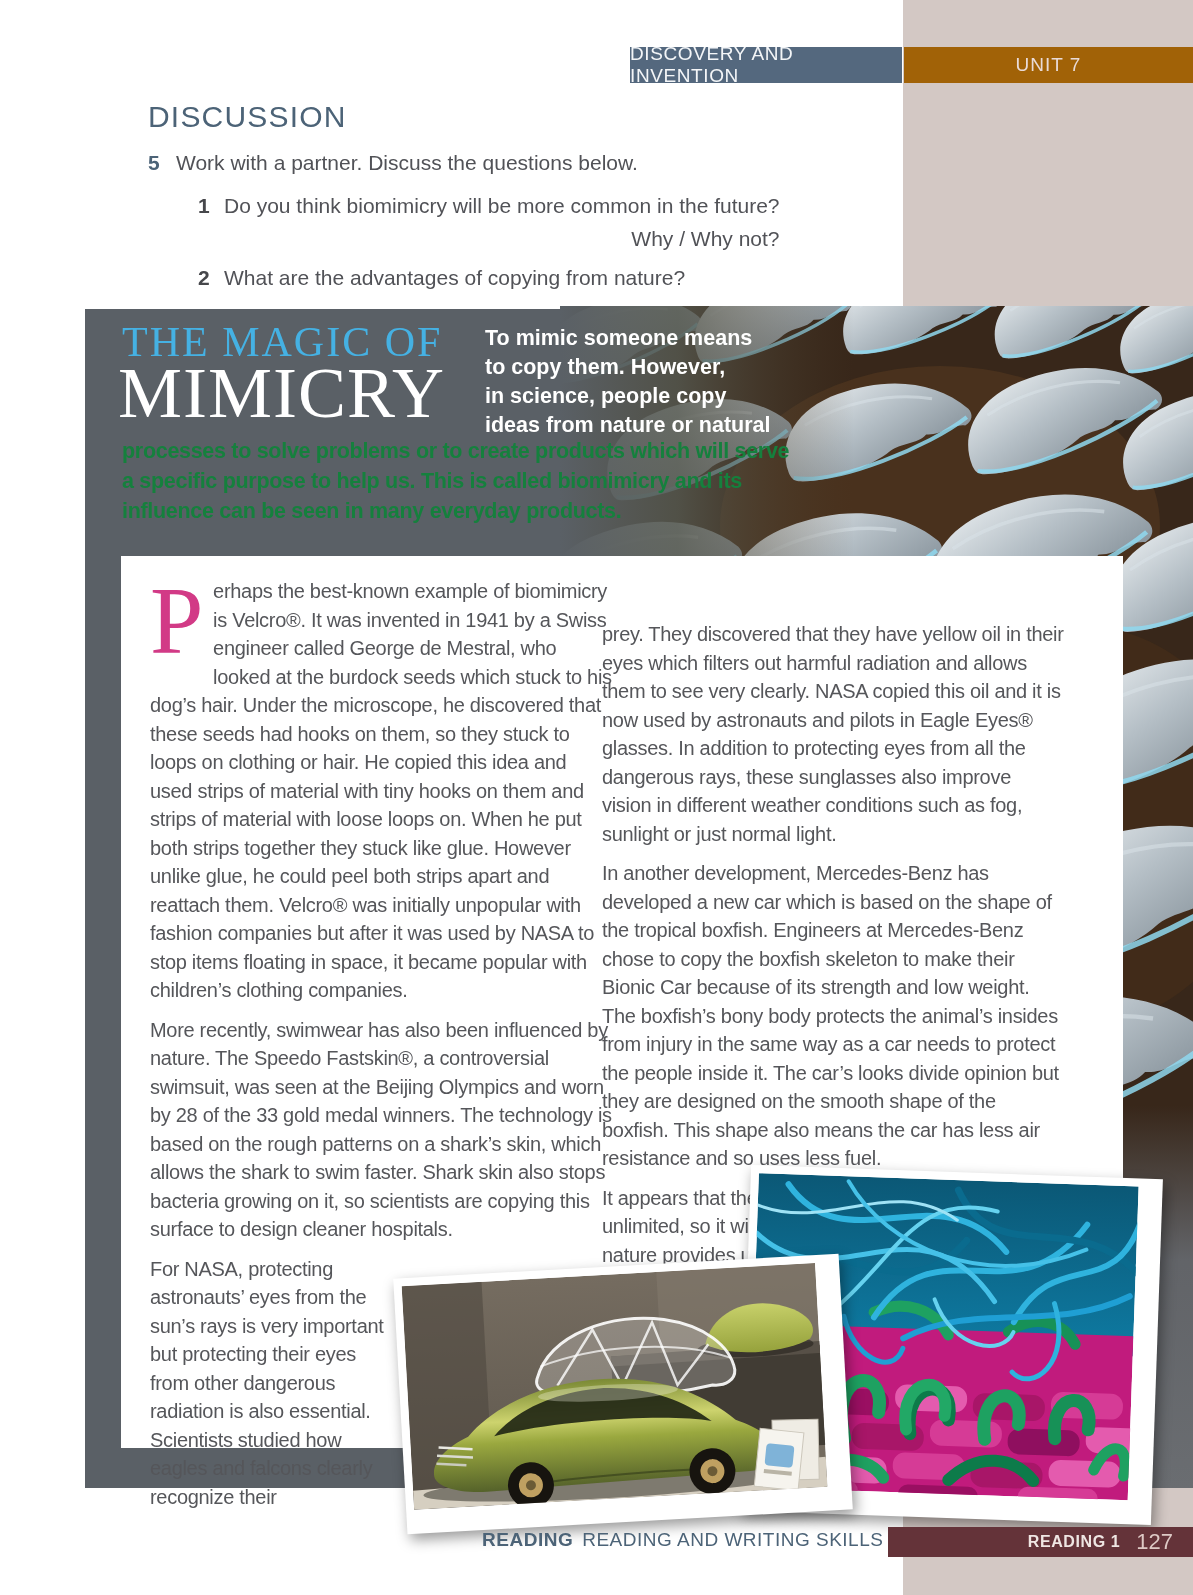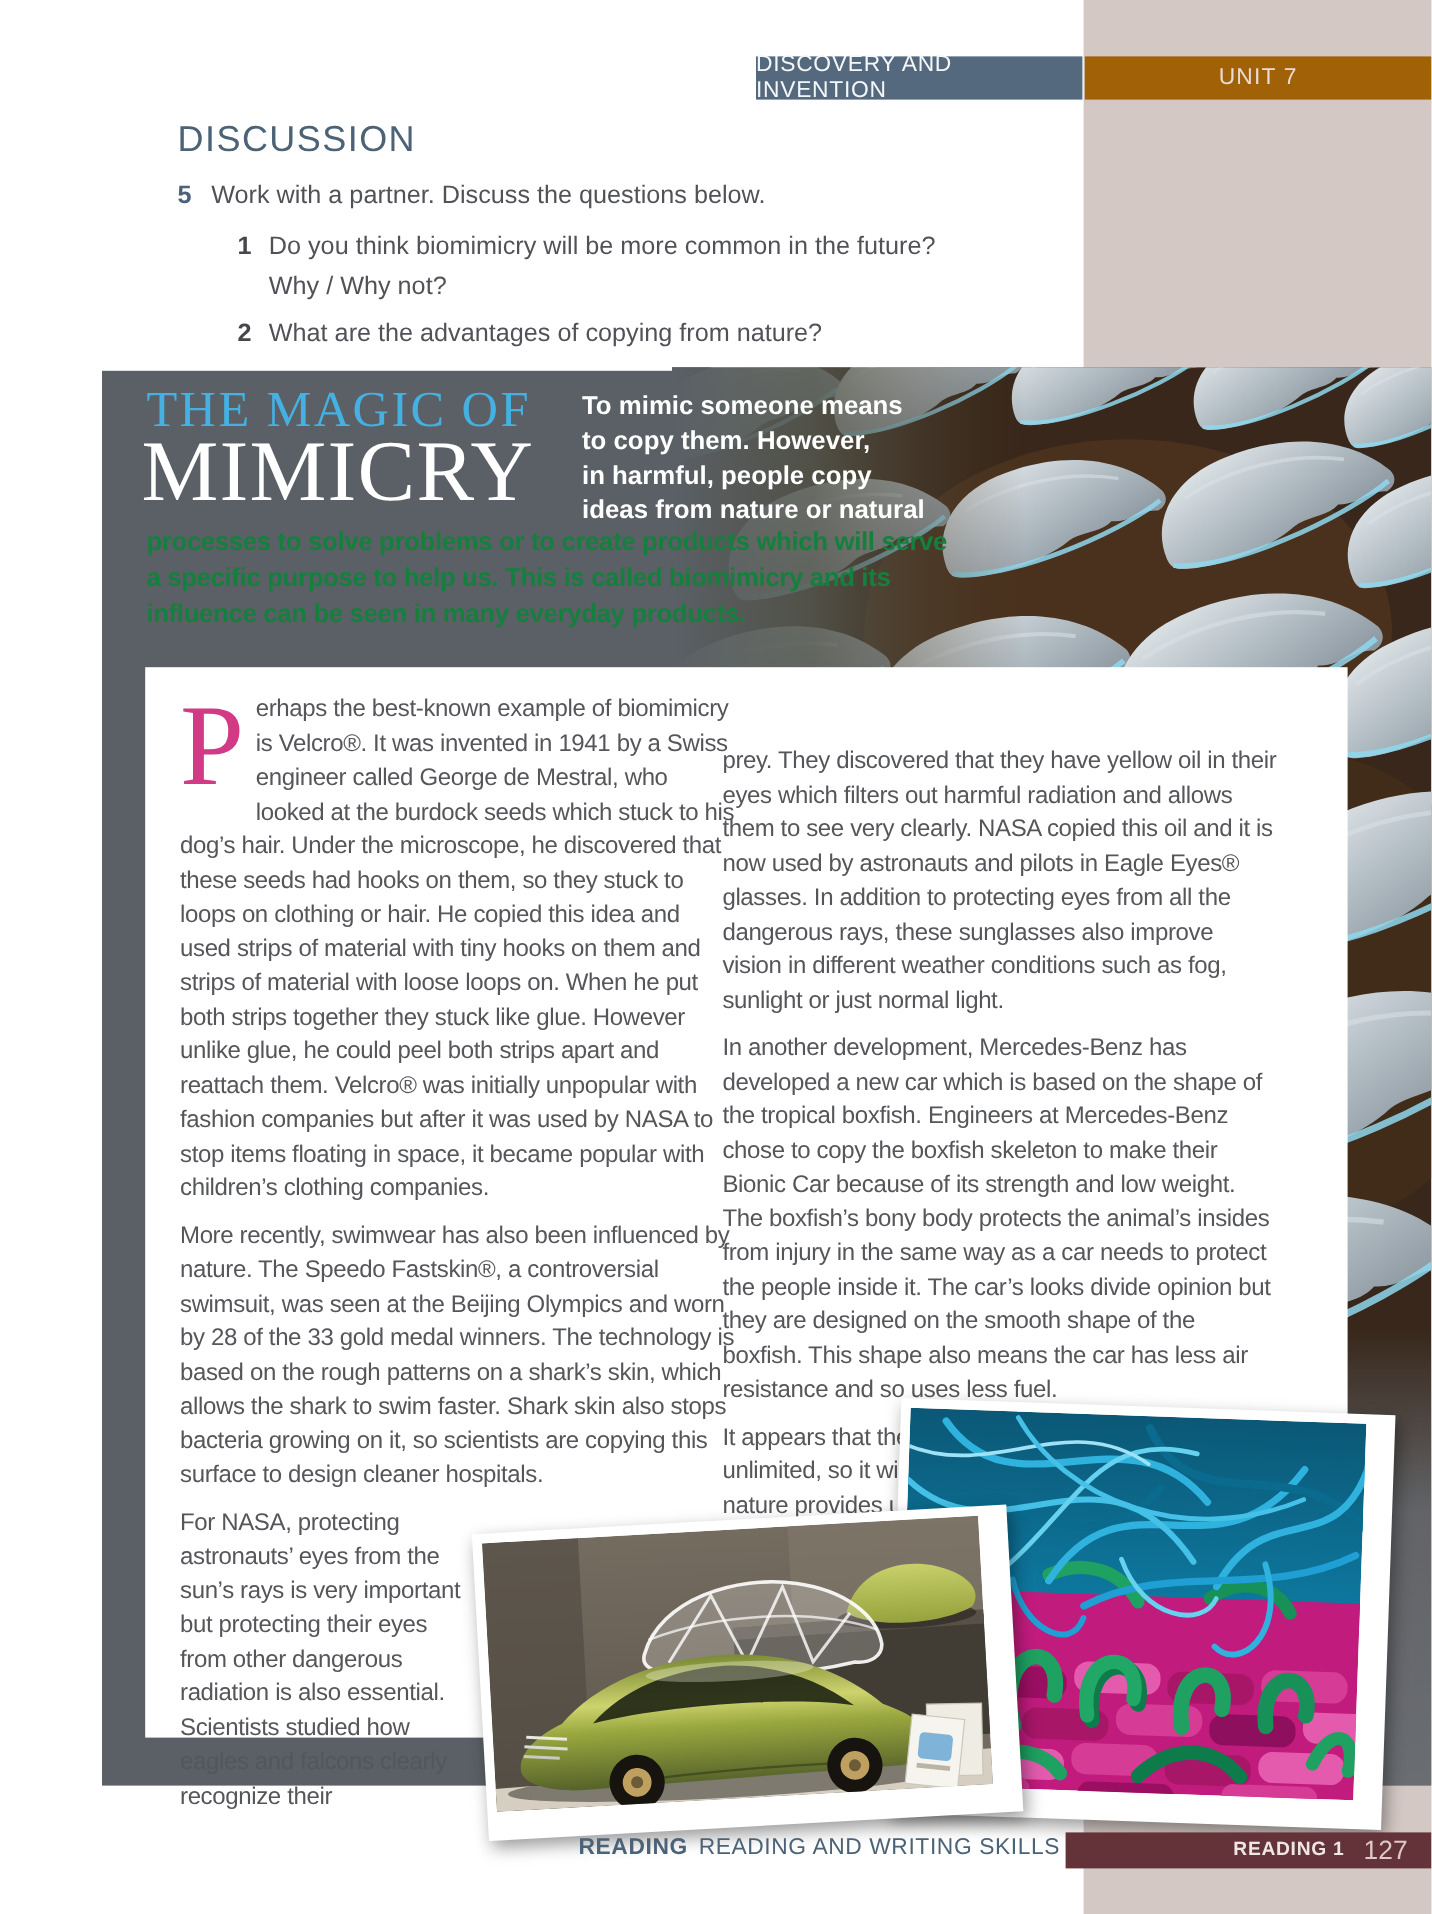--- a/index.html
+++ b/index.html
@@ -18,21 +18,21 @@
     font-size:19px; letter-spacing:1px; z-index:7; }
   .discussion-heading { position:absolute; left:148px; top:100px; color:#4c6377;
     font-size:30px; letter-spacing:1.2px; z-index:4; }
   .ex-row { position:absolute; left:148px; top:147px; display:flex; font-size:21px;
     line-height:32px; color:#515257; z-index:4; }
   .ex-num { width:28px; font-weight:bold; color:#4c6377; }
   .q-block { position:absolute; left:198px; top:189px; font-size:21px; line-height:33px;
     color:#515257; z-index:4; }
   .q-row { display:flex; margin-bottom:6px; }
   .q-num { width:26px; font-weight:bold; color:#46474b; flex:none; }
-  .q-text { white-space:pre-line; max-width:640px; }
+  .q-text { white-space:pre-line; max-width:640px;text-align:right; }
 
   
   .article-panel { position:absolute; left:85px; top:309px; width:818px; height:1179px;
     background:#5a6066; z-index:1; }
   .shark-photo { position:absolute; left:560px; top:306px; width:633px; height:1182px;
     z-index:2; }
   .content-box { position:absolute; left:121px; top:556px; width:1002px; height:892px;
     background:#ffffff; z-index:3; }
 
   .title-top { position:absolute; left:122px; top:318px; z-index:4;
@@ -164,21 +164,21 @@
       <rect x="0" y="800" width="633" height="382" fill="url(#shBot)"></rect>
     </svg>
   </div>
 
   <div class="content-box"></div>
 
   <div class="title-top">THE MAGIC OF</div>
   <div class="title-main">MIMICRY</div>
   <div class="intro-right">To mimic someone means
 to copy them. However,
-in harmful, people copy
+in science, people copy
 ideas from nature or natural</div>
   <div class="intro-full">processes to solve problems or to create products which will serve
 a specific purpose to help us. This is called biomimicry and its
 influence can be seen in many everyday products.</div>
 
   <div class="col col-left">
     <p>
       <span class="dropcap">P</span><span>erhaps the best-known example of biomimicry is Velcro®. It was invented in 1941 by a Swiss engineer called George de Mestral, who looked at the burdock seeds which stuck to his dog’s hair. Under the microscope, he discovered that these seeds had hooks on them, so they stuck to loops on clothing or hair. He copied this idea and used strips of material with tiny hooks on them and strips of material with loose loops on. When he put both strips together they stuck like glue. However unlike glue, he could peel both strips apart and reattach them. Velcro® was initially unpopular with fashion companies but after it was used by NASA to stop items floating in space, it became popular with children’s clothing companies.</span>
     </p>
     <p>

